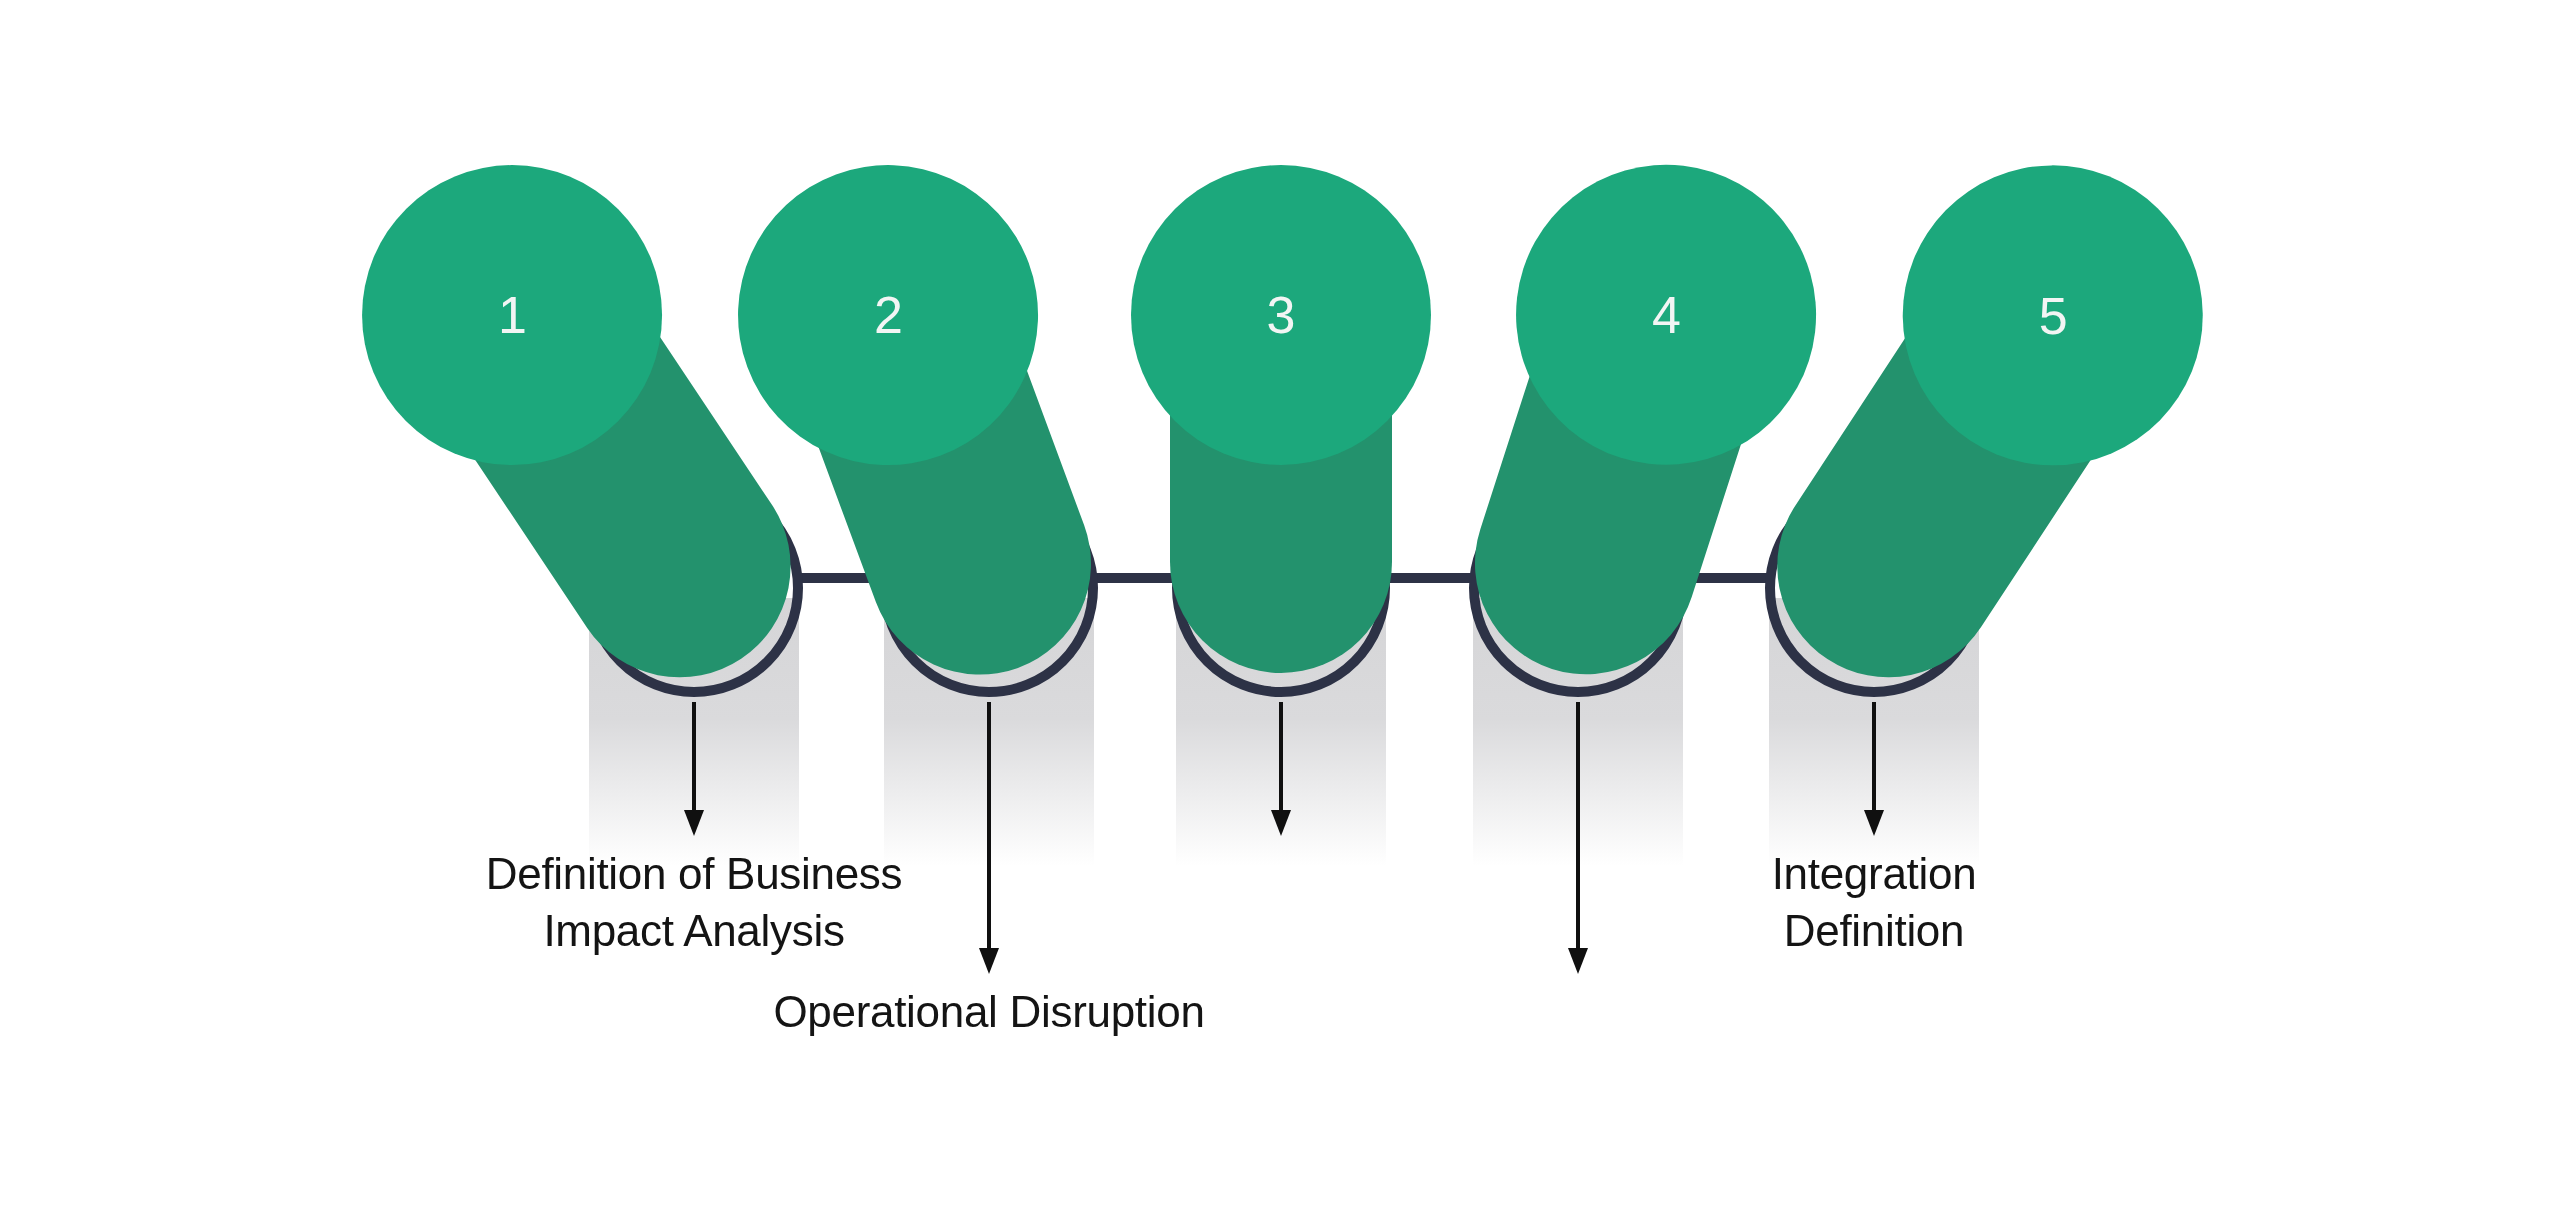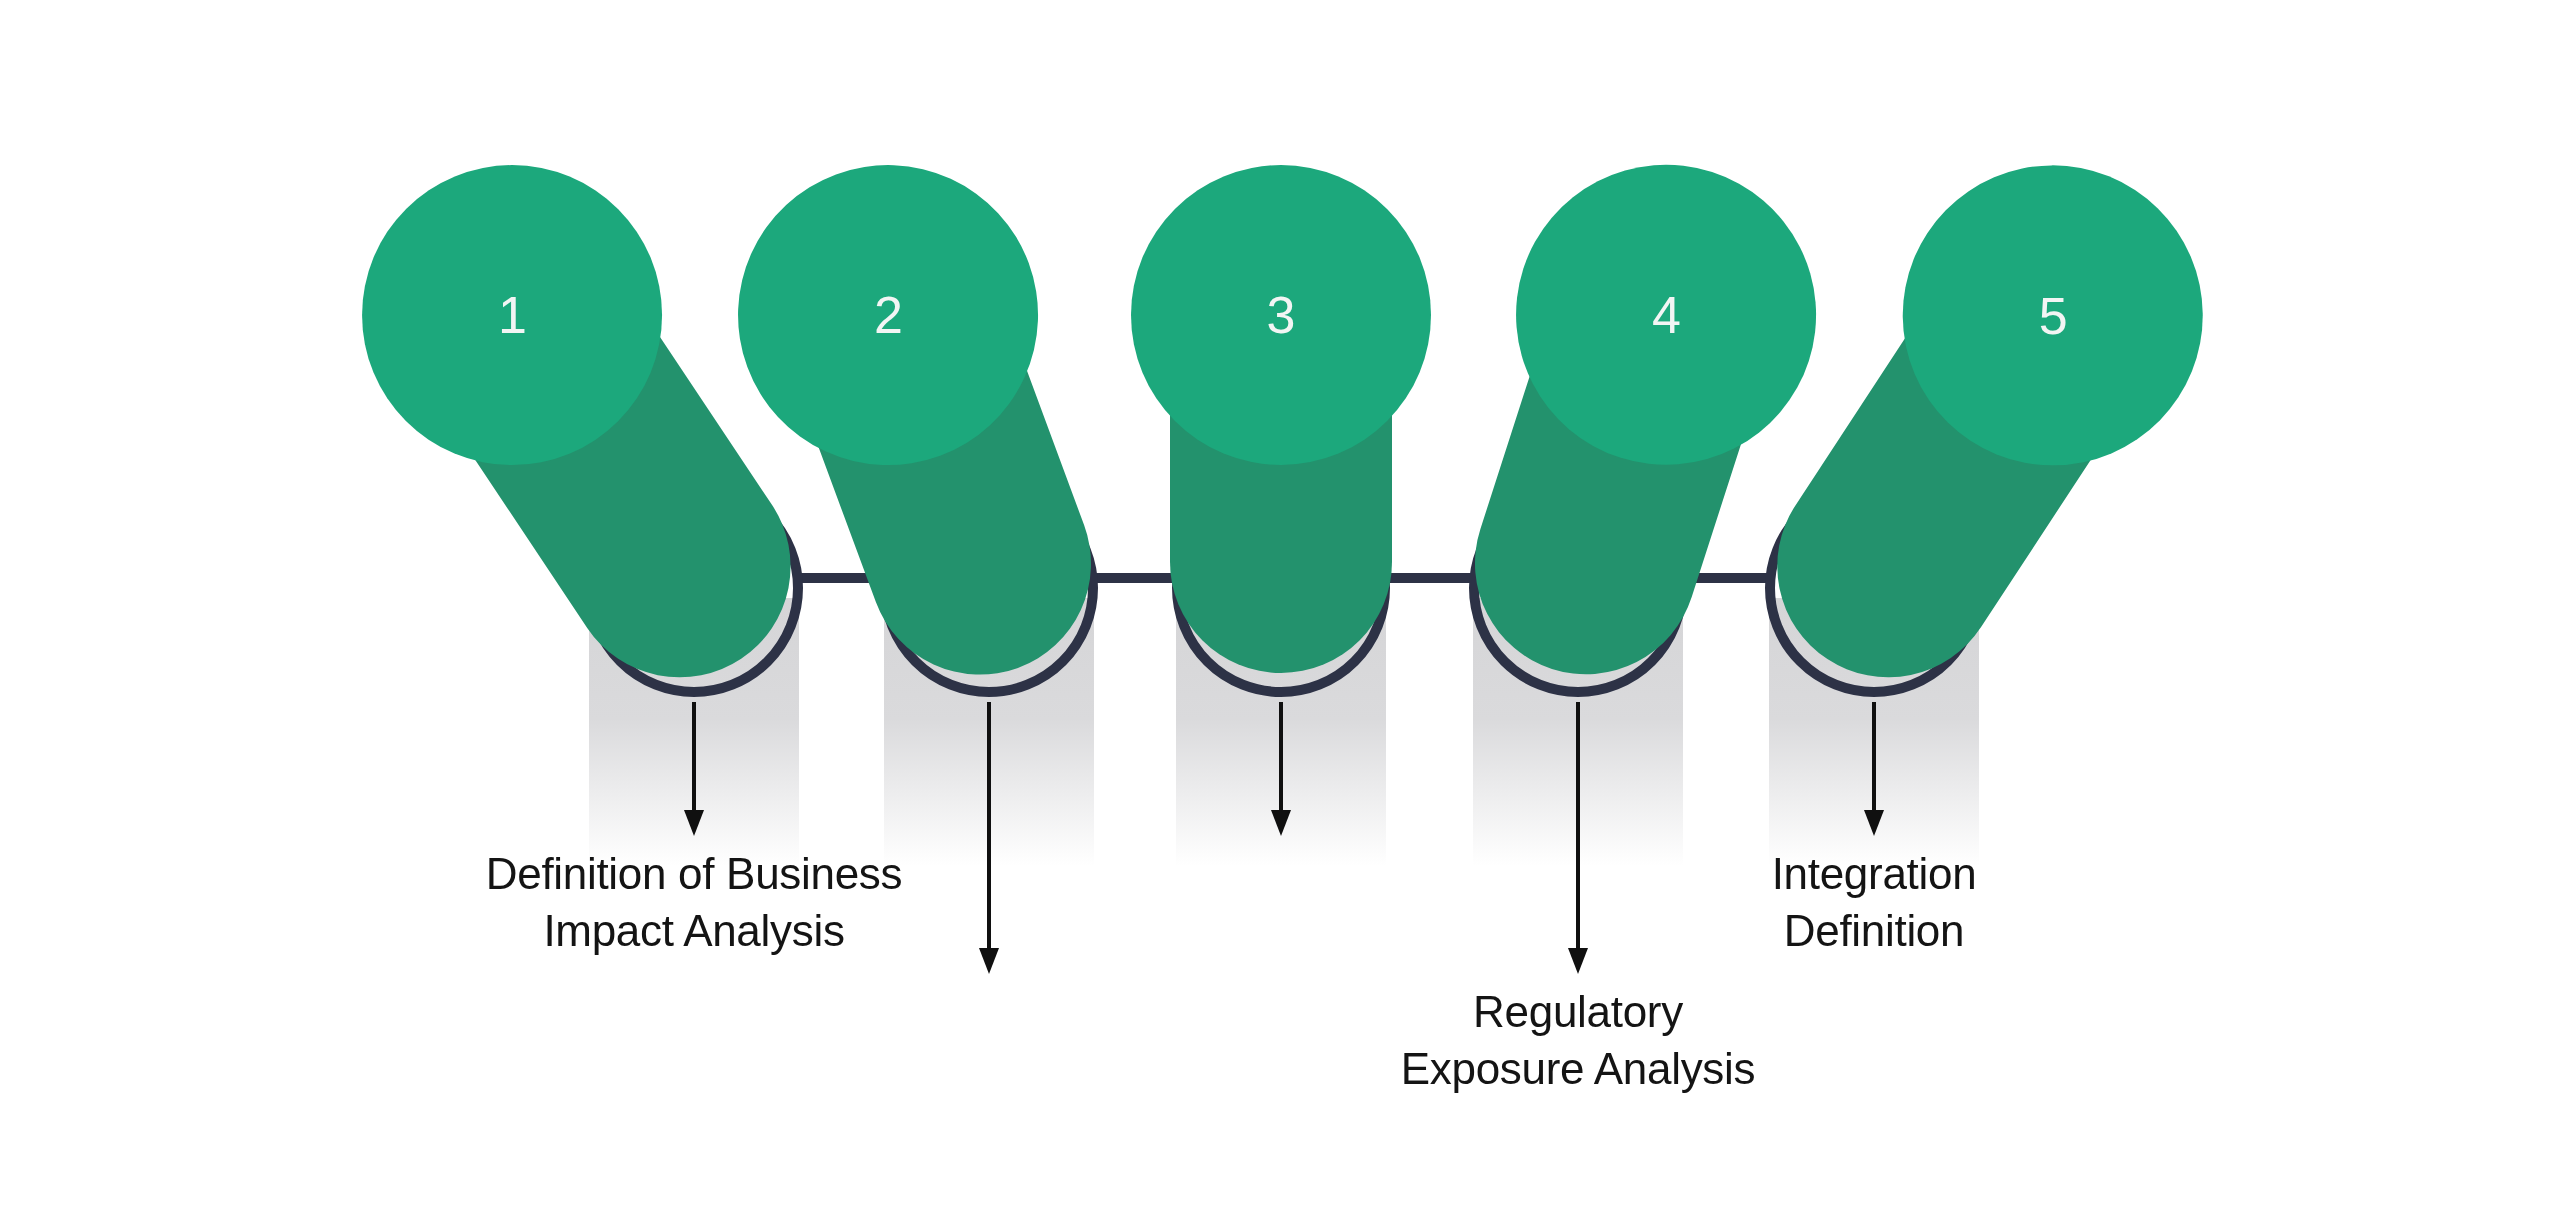--- a/index.html
+++ b/index.html
@@ -125,28 +125,25 @@
     </div>
     <div class="arrow-line" style="left: 692px; top: 702px; width: 4px; height: 108px; background: rgb(16, 16, 16);"></div>
     <div class="arrow-head" style="left: 684px; top: 810px; border-left: 10px solid transparent; border-right: 10px solid transparent; border-top: 26px solid rgb(16, 16, 16);"></div>
     <div class="step-label" style="left: 374px; top: 845px; width: 640px; font-size: 44px; line-height: 57px; color: rgb(20, 20, 20);">
       <div class="line">Definition of Business</div>
       <div class="line">Impact Analysis</div>
     </div>
     <div class="arrow-line" style="left: 987px; top: 702px; width: 4px; height: 246px; background: rgb(16, 16, 16);"></div>
     <div class="arrow-head" style="left: 979px; top: 948px; border-left: 10px solid transparent; border-right: 10px solid transparent; border-top: 26px solid rgb(16, 16, 16);"></div>
     <div class="step-label" style="left: 669px; top: 983px; width: 640px; font-size: 44px; line-height: 57px; color: rgb(20, 20, 20);">
+      <div class="line">Operational Disruption</div>
     </div>
     <div class="arrow-line" style="left: 1279px; top: 702px; width: 4px; height: 108px; background: rgb(16, 16, 16);"></div>
     <div class="arrow-head" style="left: 1271px; top: 810px; border-left: 10px solid transparent; border-right: 10px solid transparent; border-top: 26px solid rgb(16, 16, 16);"></div>
     <div class="arrow-line" style="left: 1576px; top: 702px; width: 4px; height: 246px; background: rgb(16, 16, 16);"></div>
     <div class="arrow-head" style="left: 1568px; top: 948px; border-left: 10px solid transparent; border-right: 10px solid transparent; border-top: 26px solid rgb(16, 16, 16);"></div>
-    <div class="step-label" style="left: 1258px; top: 983px; width: 640px; font-size: 44px; line-height: 57px; color: rgb(20, 20, 20);">
-      <div class="line">Regulatory</div>
-      <div class="line">Exposure Analysis</div>
-    </div>
     <div class="arrow-line" style="left: 1872px; top: 702px; width: 4px; height: 108px; background: rgb(16, 16, 16);"></div>
     <div class="arrow-head" style="left: 1864px; top: 810px; border-left: 10px solid transparent; border-right: 10px solid transparent; border-top: 26px solid rgb(16, 16, 16);"></div>
     <div class="step-label" style="left: 1554px; top: 845px; width: 640px; font-size: 44px; line-height: 57px; color: rgb(20, 20, 20);">
       <div class="line">Integration</div>
       <div class="line">Definition</div>
     </div>
   </div>
 
 </body></html>

